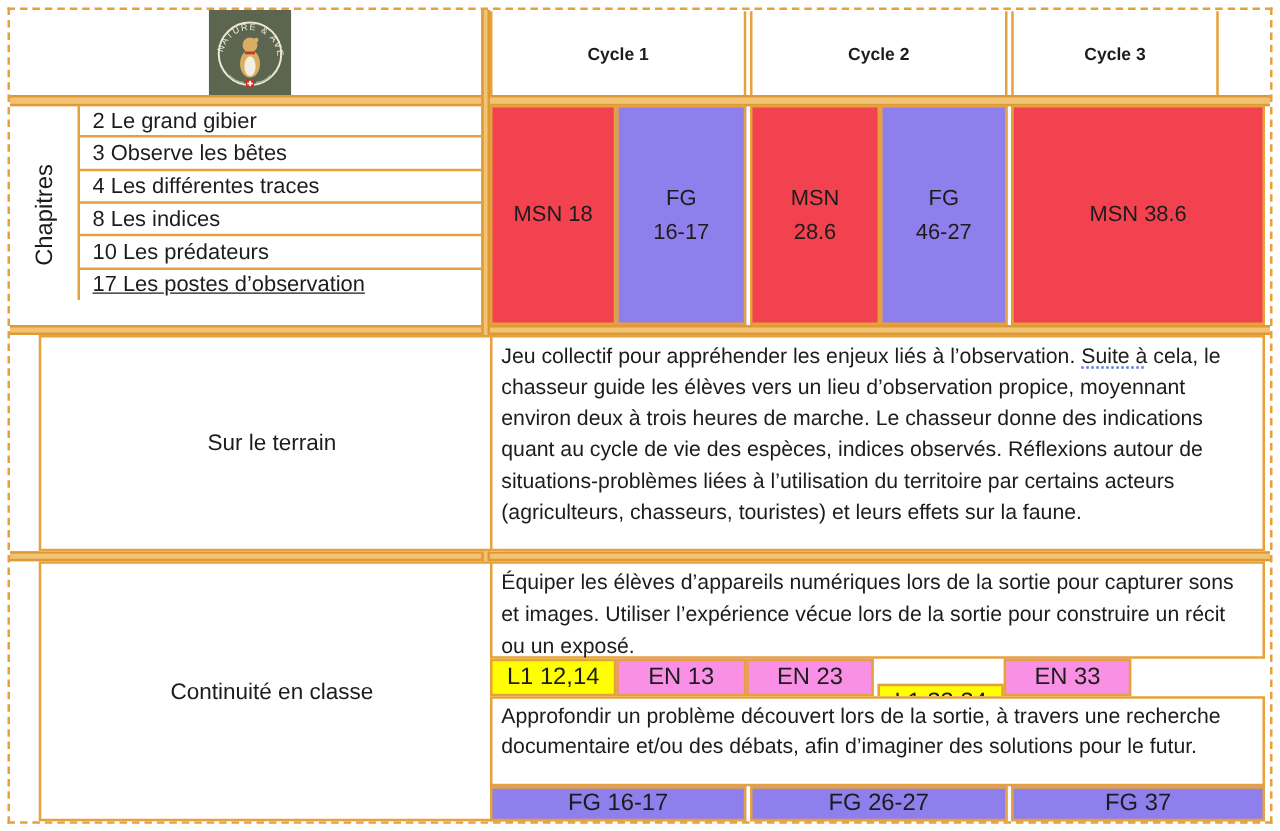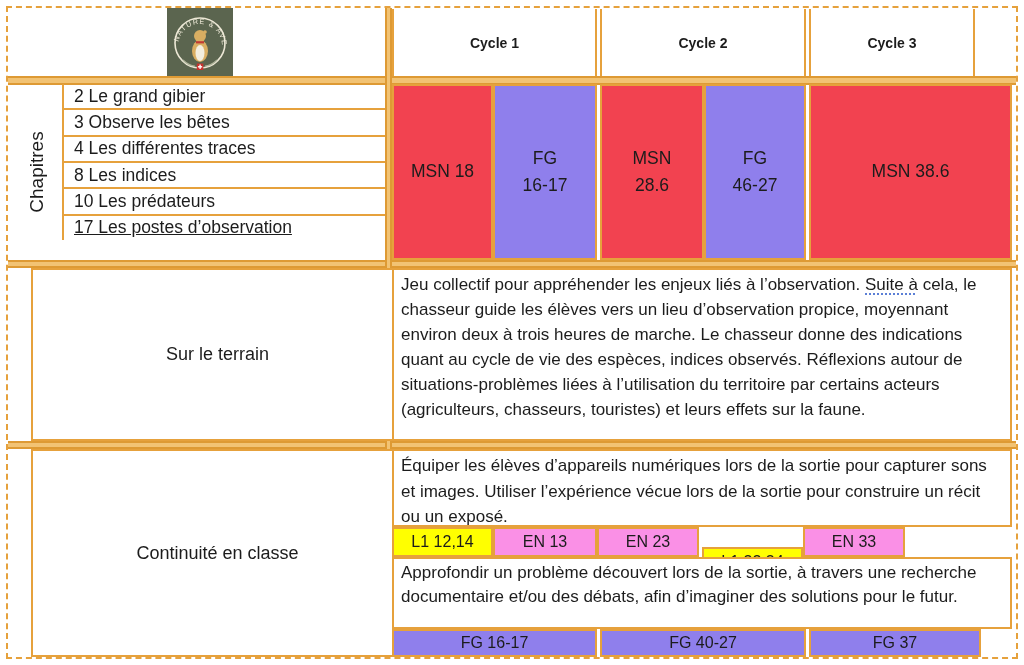--- a/index.html
+++ b/index.html
@@ -31,21 +31,21 @@
   .gap3{margin-left:3px;}
   
   .left-cell{position:absolute;left:12px;width:373px;background:#fff;display:flex;align-items:center;justify-content:center;
     font-size:18px;margin-left:19px;}
   
   .text-block{position:absolute;left:392px;width:620px;background:#fff;font-size:17px;line-height:25px;
     padding:2px 22px 0 7px;box-sizing:border-box;}
   .squiggle{text-decoration:underline dotted 2px #5B7FD6;text-underline-offset:3px;}
   
   .strip{position:absolute;left:392px;width:620px;display:flex;}
-  .strip .cell{display:flex;align-items:center;justify-content:center;font-size:16px;box-sizing:border-box;
+  .strip .cell{display:flex;align-items:center;justify-content:center;font-size:19px;box-sizing:border-box;
     border:2px solid #E6A13C;height:100%;}
   .yellow{background:#FFFF00;}
   .pink{background:#FA90E6;}
 </style>
 </head>
 <body>
 
 <div class="page">
 
   <div class="outer-dash"></div>
@@ -150,17 +150,17 @@
     <div class="cell yellow gap3" style="width:101px;margin-top:20px;">L1 32,34</div>
     <div class="cell pink" style="width:102px;">EN 33</div>
   </div>
 
   <div class="text-block cellb" style="top:557px;height:72px;line-height:23.5px;">
     <span>Approfondir un problème découvert lors de la sortie, à travers une recherche documentaire et/ou des débats, afin d’imaginer des solutions pour le futur.</span>
   </div>
 
   <div class="strip" style="top:629px;height:28px;">
     <div class="cell purple" style="width:205px;">FG  16-17</div>
-    <div class="cell purple gap3" style="width:206px;">FG 40-27</div>
-    <div class="cell purple gap3" style="width:172px;">FG 37</div>
+    <div class="cell purple gap3" style="width:206px;">FG 26-27</div>
+    <div class="cell purple gap3" style="width:203px;">FG 37</div>
   </div>
 
 </div>
 
 </body></html>

